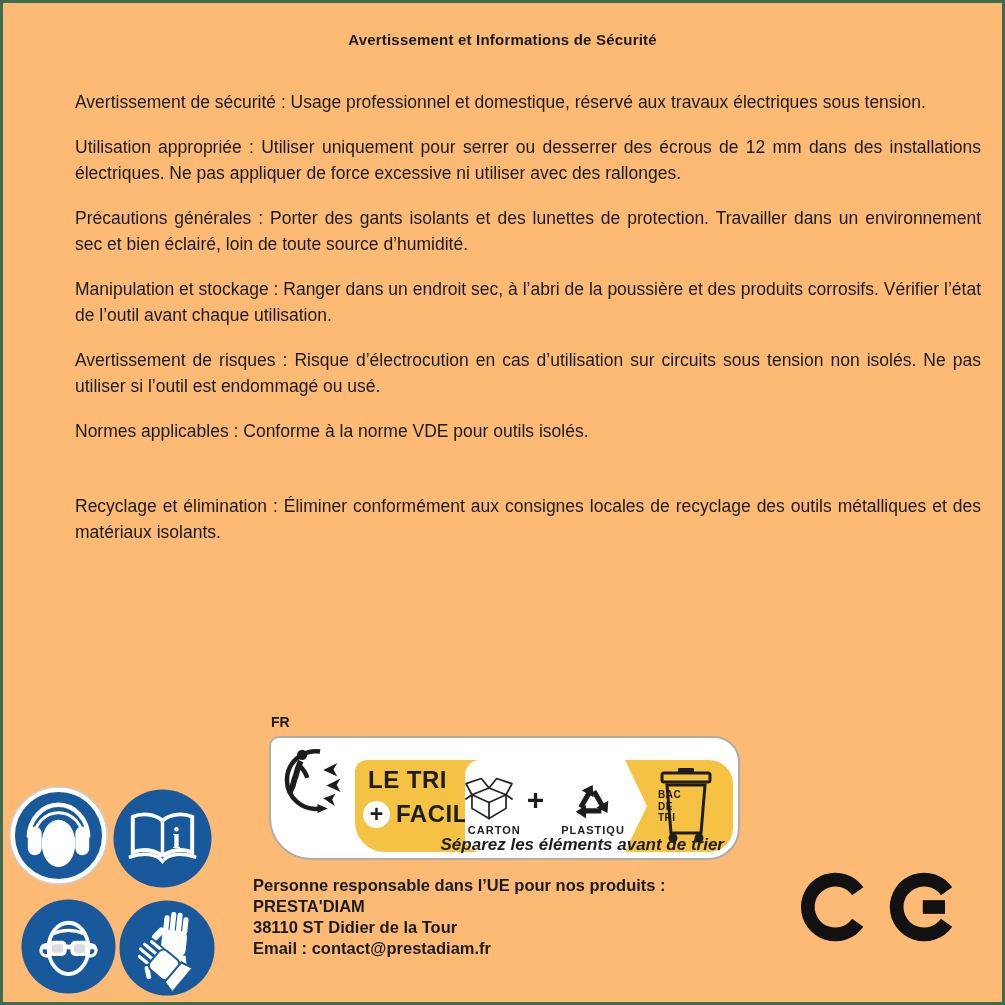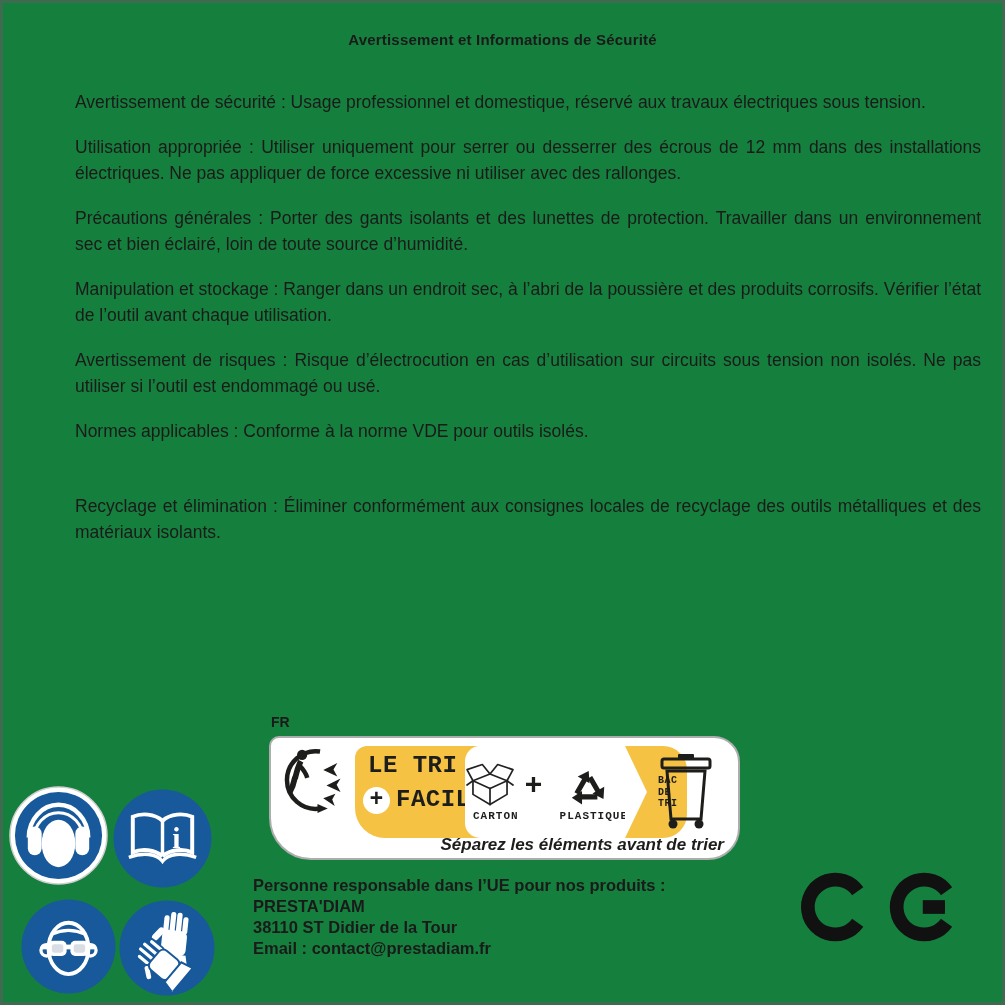--- a/index.html
+++ b/index.html
@@ -1,18 +1,18 @@
 <!DOCTYPE html>
 <html style="--accent-yellow: #F5C243; --icon-blue: #17599A; --border-green: #3F6B51; --text-color: #1A1A1A; --label-border: #ADADAD;"><head>
 <meta charset="utf-8">
 <style>
   html,body{margin:0;padding:0;background:#fff;}
   .page{
     position:relative;width:1005px;height:1005px;box-sizing:border-box;
-    border:3px solid var(--border-green,#3F6B51);background:#15803d;overflow:hidden;
+    border:3px solid var(--border-green,#3F6B51);background:#fdba74;overflow:hidden;
     font-family:"Liberation Sans","DejaVu Sans",sans-serif;color:var(--text-color,#1a1a1a);
   }
   .doc-title{position:absolute;top:28px;left:0;right:0;text-align:center;
     font-size:15px;font-weight:bold;letter-spacing:.2px;}
   .body-text{position:absolute;top:86px;left:72px;width:906px;
     font-size:17.5px;line-height:26px;text-align:justify;}
   .body-text p{margin:0 0 19px 0;}
   .body-text p.gap-before{margin-top:49px;}
 
   
@@ -22,22 +22,22 @@
   .wstroke{stroke:#ffffff;fill:none;}
   .lens{fill:#d9dee5;}
   .fr-glove{stroke:var(--icon-blue,#17599A);stroke-width:2;}
 
   
   .fr-tag{position:absolute;left:268px;top:711px;font-size:14px;font-weight:bold;}
   .tri-box{position:absolute;left:266px;top:733px;width:471px;height:124px;background:#fff;
     border:2px solid var(--label-border,#ADADAD);box-sizing:border-box;
     border-radius:10px 26px 32px 42px;}
   .triman{position:absolute;left:10px;top:8px;}
-  .tri-band{position:absolute;left:84px;top:8px;width:332px;height:92px;
-    background:var(--accent-yellow,#F5C243);border-radius:12px 24px 24px 30px;font-family:Liberation Mono, monospace;}
+  .tri-band{position:absolute;left:84px;top:22px;width:378px;height:92px;
+    background:var(--accent-yellow,#F5C243);border-radius:12px 24px 24px 30px;}
   .letri{position:absolute;left:13px;top:6px;font-size:24px;font-weight:bold;
     letter-spacing:.5px;color:#1d1d1b;}
   .plus-circle{position:absolute;left:8px;top:41px;width:27px;height:27px;border-radius:50%;
     background:#fff;color:#1d1d1b;font-size:23px;font-weight:bold;line-height:26px;text-align:center;}
   .facile{position:absolute;left:41px;top:40px;font-size:24px;font-weight:bold;
     letter-spacing:.5px;color:#1d1d1b;}
   .white-inset{position:absolute;left:110px;top:0;width:160px;height:92px;background:#fff;
     border-radius:15px 0 0 15px;display:flex;align-items:center;justify-content:center;gap:6px;}
   .chevron{position:absolute;left:270px;top:0;width:22px;height:92px;background:#fff;
     clip-path:polygon(0 0,100% 50%,0 100%);}

